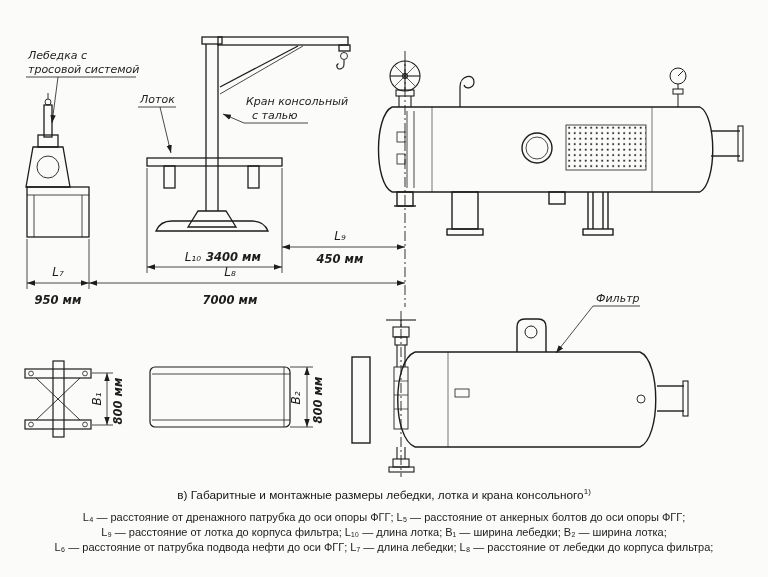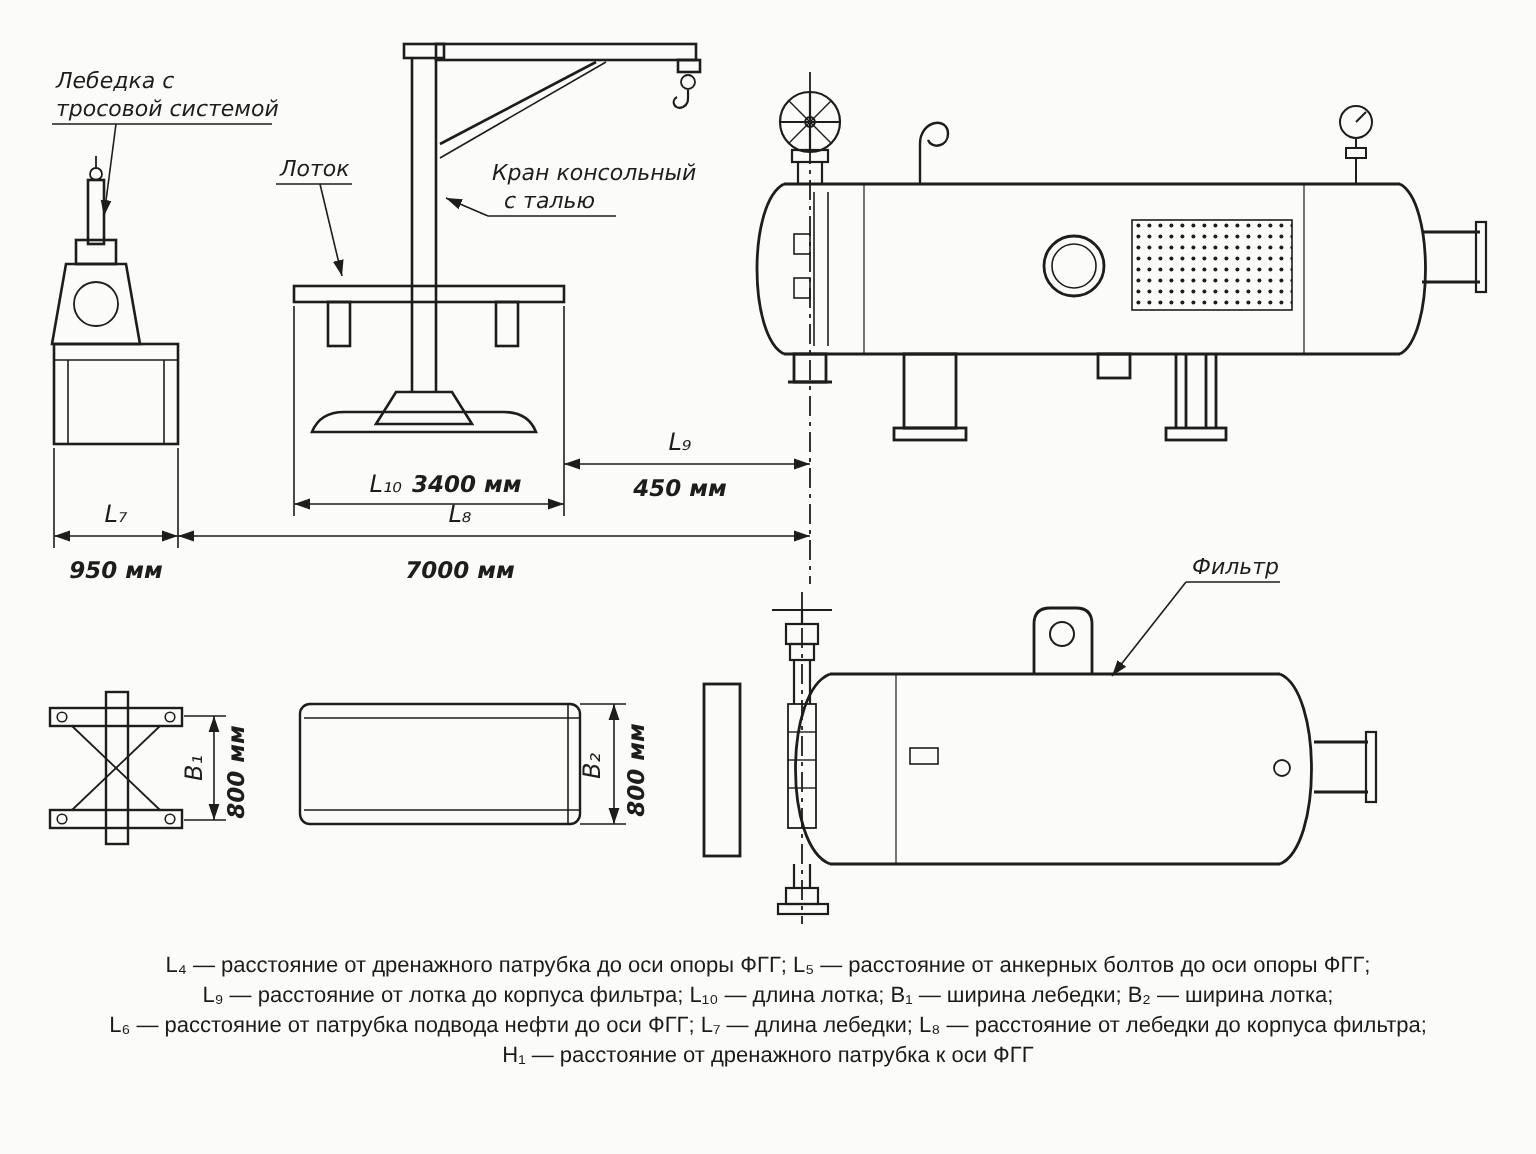--- a/index.html
+++ b/index.html
@@ -3,21 +3,21 @@
 <meta charset="utf-8">
 <style>
   html,body{margin:0;padding:0;}
   body{
     width:768px;height:577px;
     background:#fbfbfa;
     font-family:"Liberation Sans", sans-serif;
     color:#1d1d1b;
     overflow:hidden;
   }
-  .page{position:relative;width:768px;height:464px;}
+  .page{position:relative;width:768px;height:464px;margin-top:15px;}
   svg{display:block;}
   svg text{stroke:none;fill:#1d1d1b;font-family:"DejaVu Sans", sans-serif;}
   .lbl{font-style:italic;font-size:11px;}
   .dimsym{font-style:italic;font-size:12px;}
   .dimval{font-style:italic;font-weight:bold;font-size:11.5px;}
   .caption{
     text-align:center;font-size:11.8px;margin-top:4px;color:#161616;
   }
   .caption sup{font-size:8px;}
   .legend{
@@ -255,21 +255,23 @@
   </g>
   <line x1="401" y1="296" x2="401" y2="462" stroke="#1d1d1b" stroke-width="0.9" stroke-dasharray="10 3 2 3"></line>
 
   <g stroke="#1d1d1b" stroke-width="0.8">
     <text x="596" y="287" class="lbl">Фильтр</text>
     <line x1="593" y1="291" x2="640" y2="291"></line>
     <line x1="593" y1="291" x2="556" y2="338" marker-end="url(#arr)"></line>
   </g>
 </svg>
 
+<div class="caption">
+  <span>в) Габаритные и монтажные размеры лебедки, лотка и крана консольного</span><sup>1)</sup>
+</div>
 
 <div class="legend">
   <div class="legend-line">L₄ — расстояние от дренажного патрубка до оси опоры ФГГ; L₅ — расстояние от анкерных болтов до оси опоры ФГГ;</div>
   <div class="legend-line">L₉ — расстояние от лотка до корпуса фильтра; L₁₀ — длина лотка; B₁ — ширина лебедки; B₂ — ширина лотка;</div>
   <div class="legend-line">L₆ — расстояние от патрубка подвода нефти до оси ФГГ; L₇ — длина лебедки; L₈ — расстояние от лебедки до корпуса фильтра;</div>
-  <div class="legend-line">H₁ — расстояние от дренажного патрубка к оси ФГГ</div>
 </div>
 
 </div>
 
 </body></html>

